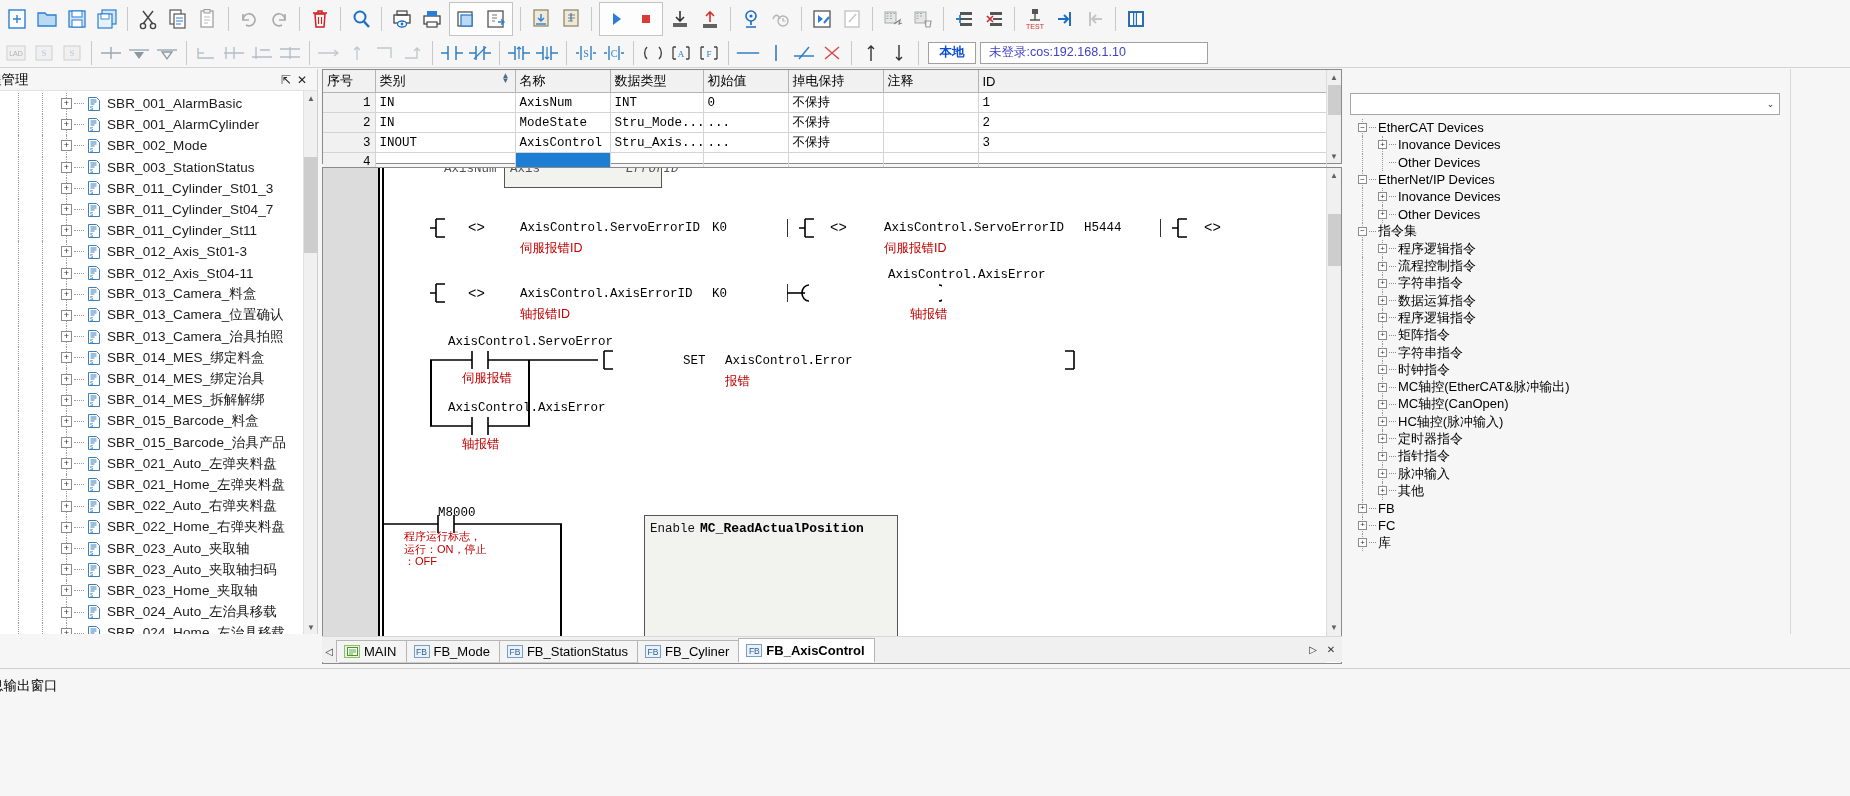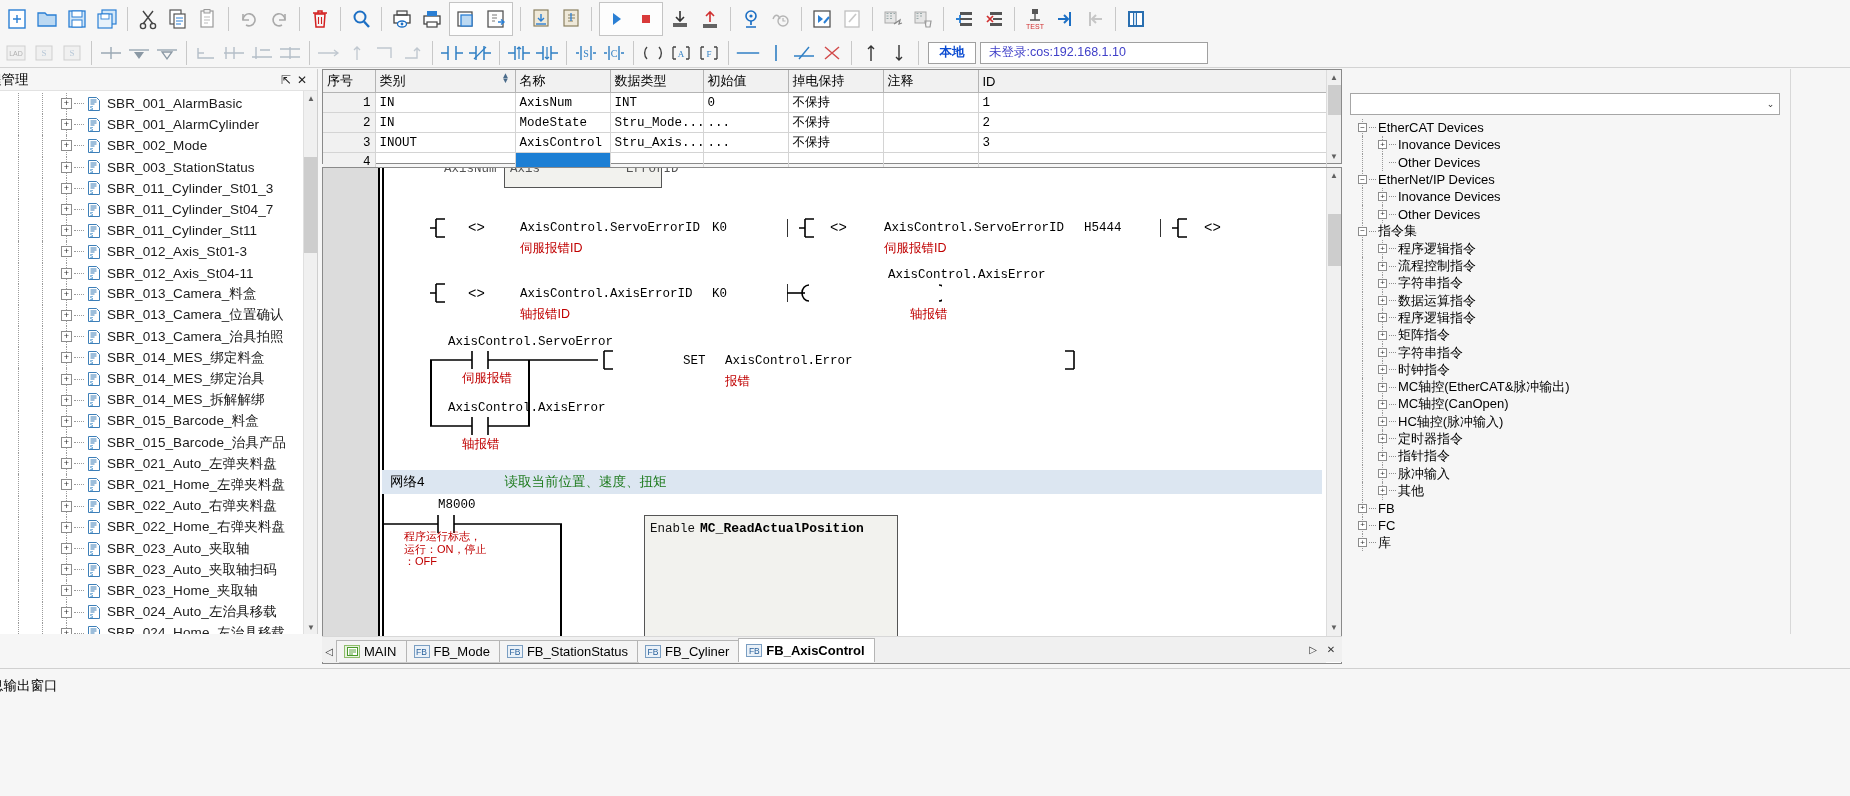--- a/index.html
+++ b/index.html
@@ -1167,21 +1167,21 @@
     </div>
 
     <div id="ladder-box">
       <div id="ladder-gutter"></div>
 
       <div id="ladder-canvas">
 
         <div class="fb-box" style="left:122px; top:-18px; width:158px; height:38px;"></div>
         <span class="lad-txt" style="left:62px; top:-6px; color:#555;">AxisNum</span>
         <span class="lad-txt" style="left:128px; top:-6px; color:#555;">Axis</span>
-        <span class="lad-txt" style="left:244px; top:-6px; color:#555;">ErrorID</span>
+        <span class="lad-txt" style="left:244px; top:-6px; color:#555;font-style:italic;">ErrorID</span>
 
         <div class="lad-rail" style="left:0px; top:0px; width:2px; height:481px;"></div>
 
         <svg style="position:absolute; left:48px; top:48px;" width="20" height="24">
           <path d="M0 12h6M6 3v18M6 3h9M6 21h9" stroke="#000" stroke-width="1.6" fill="none"></path>
         </svg>
         <span class="lad-txt" style="left:86px; top:52px; font-size:14px;">&lt;&gt;</span>
         <span class="lad-txt" style="left:138px; top:53px;">AxisControl.ServoErrorID</span>
         <span class="lad-cmt" style="left:138px; top:72px;">伺服报错ID</span>
         <span class="lad-txt" style="left:330px; top:53px;">K0</span>
@@ -1232,26 +1232,22 @@
         <div class="lad-rail" style="left:146px; top:192px; width:2px; height:66px;"></div>
 
         <svg style="position:absolute; left:148px; top:181px;" width="550" height="22">
           <path d="M0 11h68M74 2v18M74 2h9M74 20h9" stroke="#000" stroke-width="1.6" fill="none"></path>
           <path d="M544 2v18M544 2h-9M544 20h-9" stroke="#000" stroke-width="1.6" fill="none"></path>
         </svg>
         <span class="lad-txt" style="left:265px; top:186px;margin-left:36px;">SET</span>
         <span class="lad-txt" style="left:343px; top:186px;">AxisControl.Error</span>
         <span class="lad-cmt" style="left:343px; top:205px;">报错</span>
 
-        <div id="net4-bar">
-          <span id="net4-label">网络4</span>
-          <span id="net4-desc">读取当前位置、速度、扭矩</span>
-        </div>
-
-        <span class="lad-txt" style="left:56px; top:330px;text-align:center;">M8000</span>
+
+        <span class="lad-txt" style="left:56px; top:338px;text-align:center;">M8000</span>
         <svg style="position:absolute; left:0px; top:345px;" width="180" height="22">
           <path d="M0 11h56M56 2v18M72 2v18M72 11h108" stroke="#000" stroke-width="1.6" fill="none"></path>
         </svg>
         <div class="lad-cmt" style="left:22px; top:362px; font-size:11px; line-height:12.5px; white-space:pre;" id="net4-cmt">程序运行标志，
 运行：ON，停止
 ：OFF</div>
 
         <div class="lad-rail" style="left:178px; top:356px; width:2px; height:125px;"></div>
 
         <div class="fb-box" style="left:262px; top:347px; width:254px; height:134px;"></div>

